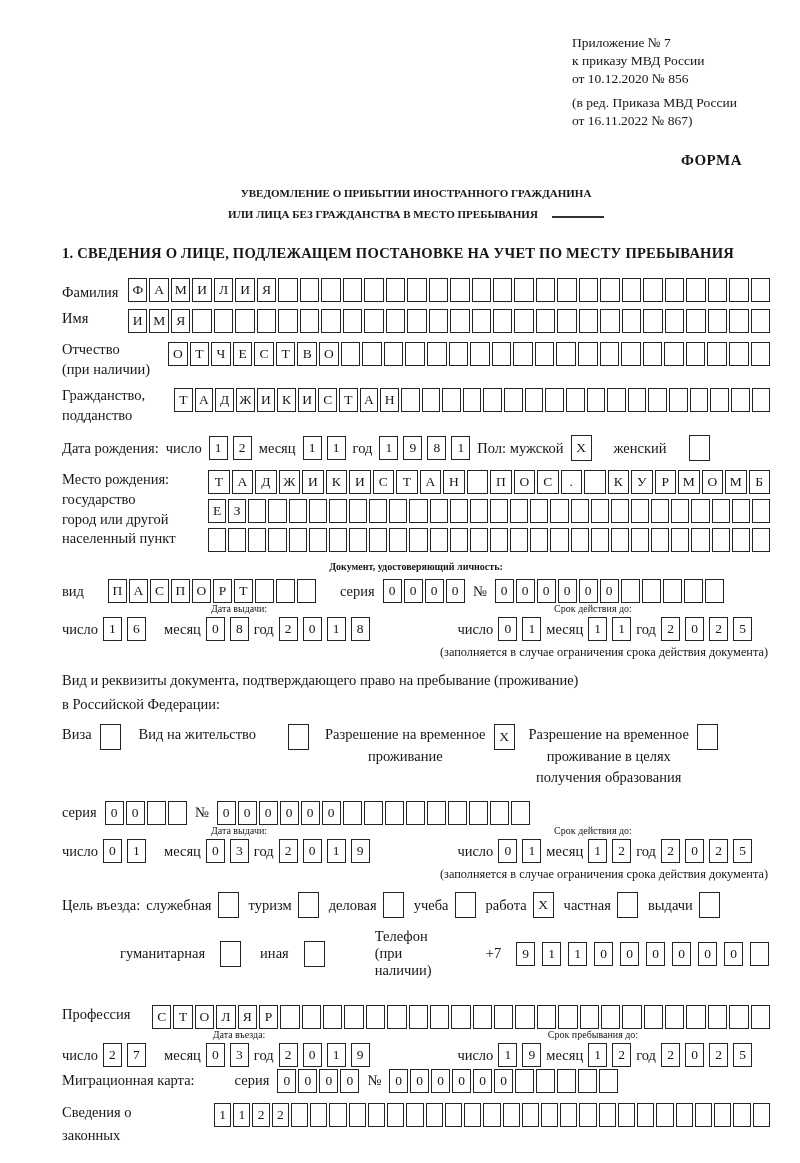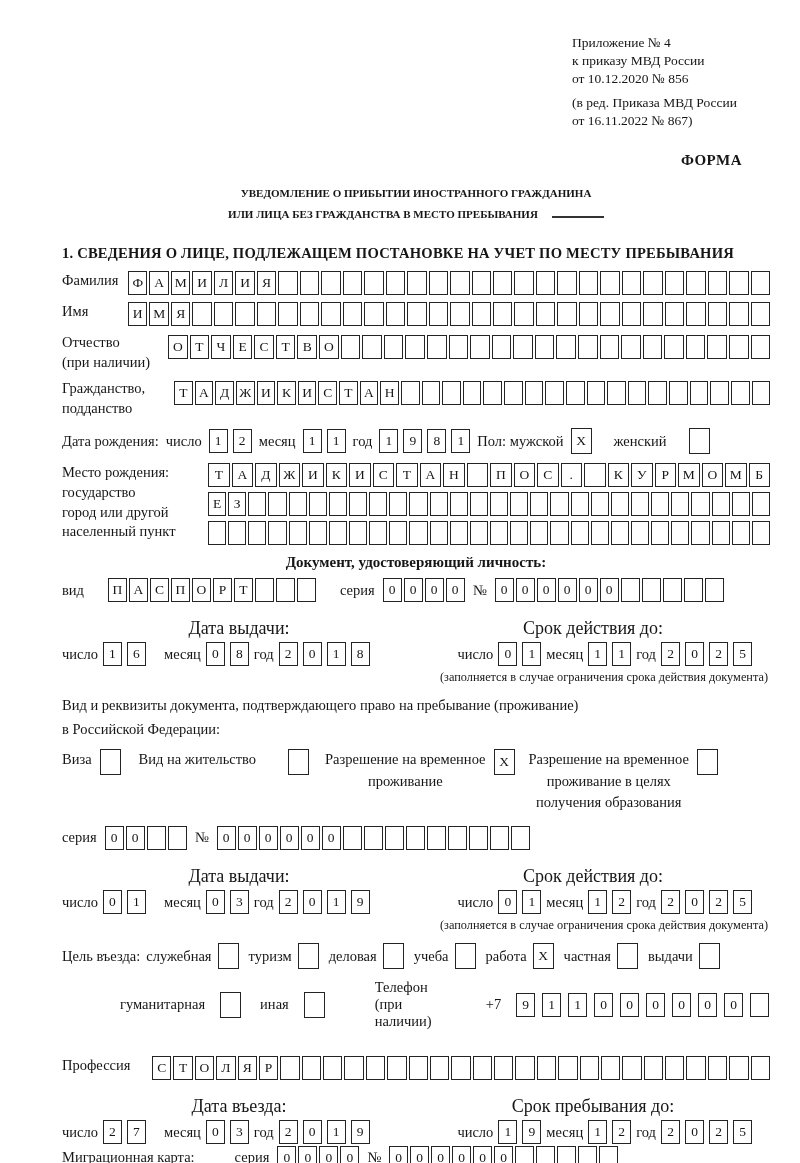--- a/index.html
+++ b/index.html
@@ -27,22 +27,22 @@
     width:19px; height:24px; box-sizing:border-box; flex:none;
     border:1.6px solid #242424; display:flex; align-items:center; justify-content:center;
     font-size:13.5px; background:#fff;
   }
   .cb { width:21px; height:26px; }
   .w1 { width:66px; }
   .w2 { width:106px; }
   .w3 { width:112px; }
   .mt2 { margin-top:2px; }
   .bp-rows { flex:1; display:flex; flex-direction:column; gap:5px; }
-  .center-bold { text-align:center; font-weight:bold; font-size:15px; margin-top:9px; }
-  .twocol { display:flex; margin-top:16px; font-size:18px;font-family:Liberation Serif, serif; }
+  .center-bold { text-align:center; font-weight:bold; font-size:10px; margin-top:9px; }
+  .twocol { display:flex; margin-top:0; font-size:10px;font-family:Liberation Serif, serif; }
   .twocol .col { width:50%; text-align:center; }
   .daterow { display:flex; align-items:center; margin-top:3px; }
   .dategrp { display:flex; align-items:center; gap:5px; font-size:14.5px; }
   .dategrp .cells { gap:5px; }
   .dategrp.right { margin-left:auto; margin-right:18px; }
   .footnote { text-align:right; font-size:12.3px; margin-top:4px; margin-right:2px; }
   .para { font-size:14.5px; margin-top:9px; line-height:1.6; }
   .opts { gap:8px; margin-top:8px; }
   .opt { display:flex; align-items:flex-start; gap:8px; }
   .optlbl { font-size:14.5px; text-align:center; line-height:1.5; }
@@ -55,38 +55,38 @@
   .reps-rows { flex:1; display:flex; flex-direction:column; gap:7px; padding-top:2px; }
   .sp8 { width:8px; flex:none; } .sp16 { width:16px; flex:none; } .sp24 { width:24px; flex:none; }
 </style>
 </head>
 <body>
 
 <div class="page">
 
   <div class="ref">
     <div class="ref-inner">
-      <div>Приложение № 4</div>
+      <div>Приложение № 7</div>
       <div>к приказу МВД России</div>
       <div>от 10.12.2020 № 856</div>
       <div class="grp2">(в ред. Приказа МВД России</div>
       <div>от 16.11.2022 № 867)</div>
     </div>
   </div>
 
   <div class="forma">ФОРМА</div>
 
   <div class="title">
     <div>УВЕДОМЛЕНИЕ О ПРИБЫТИИ ИНОСТРАННОГО ГРАЖДАНИНА</div>
     <div><span>ИЛИ ЛИЦА БЕЗ ГРАЖДАНСТВА В МЕСТО ПРЕБЫВАНИЯ</span><span class="blank"></span></div>
   </div>
 
   <div class="sect">1. СВЕДЕНИЯ О ЛИЦЕ, ПОДЛЕЖАЩЕМ ПОСТАНОВКЕ НА УЧЕТ ПО МЕСТУ ПРЕБЫВАНИЯ</div>
 
-  <div class="row" style="margin-top:9px;">
+  <div class="row" style="margin-top:16px;align-items:flex-end;">
     <div class="lbl w1">Фамилия</div>
     <div class="cells grow">
         <span class="cell">Ф</span>
         <span class="cell">А</span>
         <span class="cell">М</span>
         <span class="cell">И</span>
         <span class="cell">Л</span>
         <span class="cell">И</span>
         <span class="cell">Я</span>
         <span class="cell"></span>

